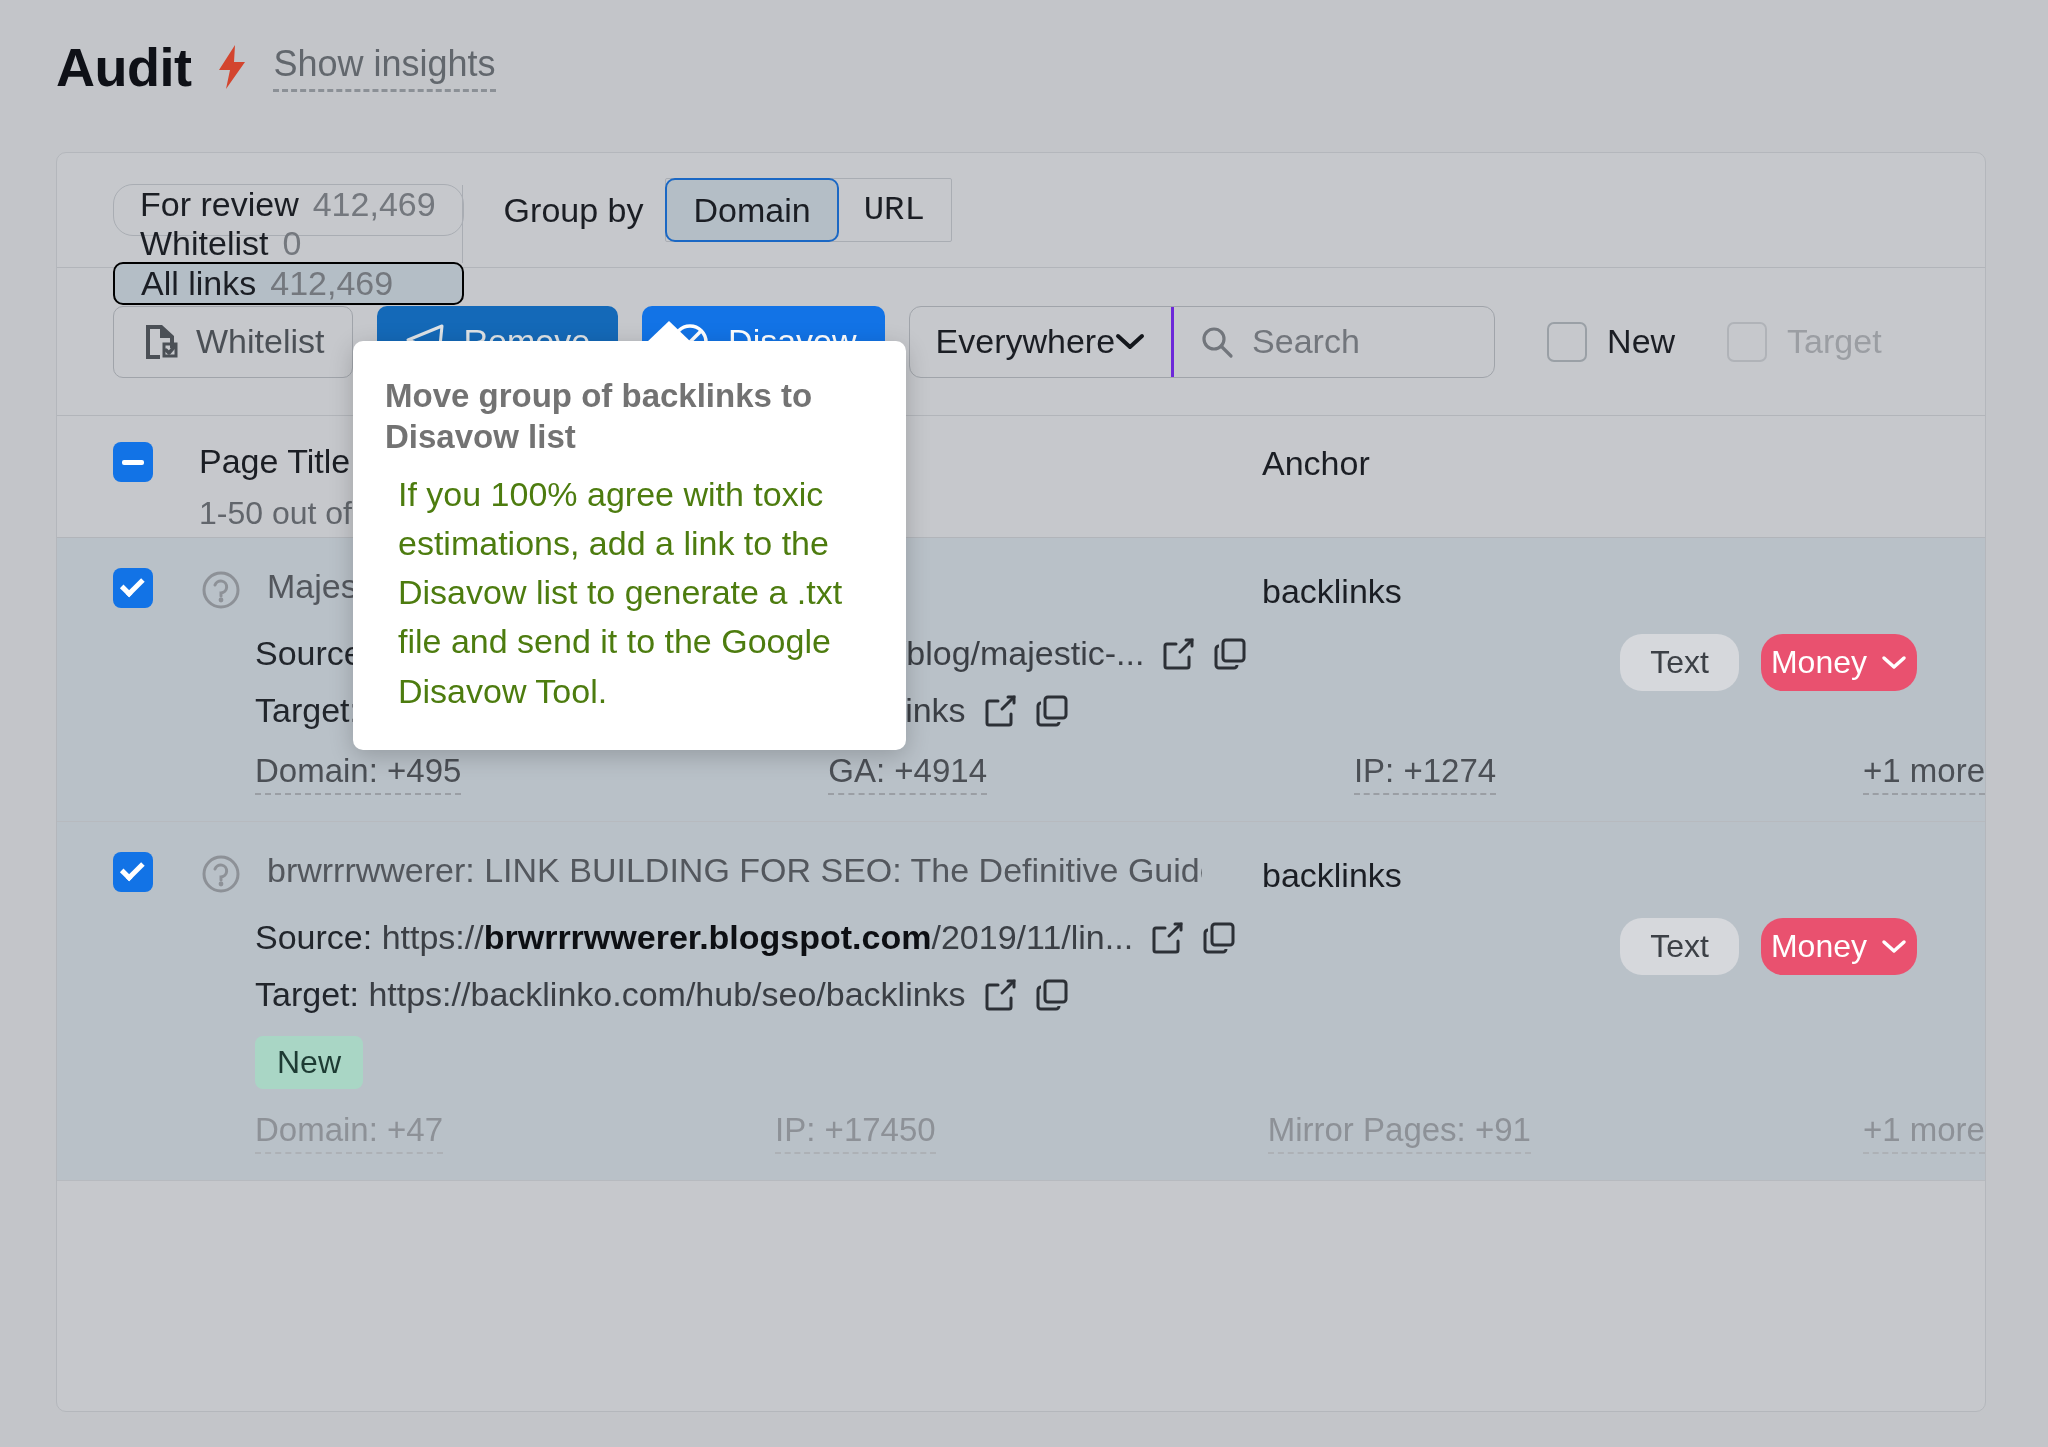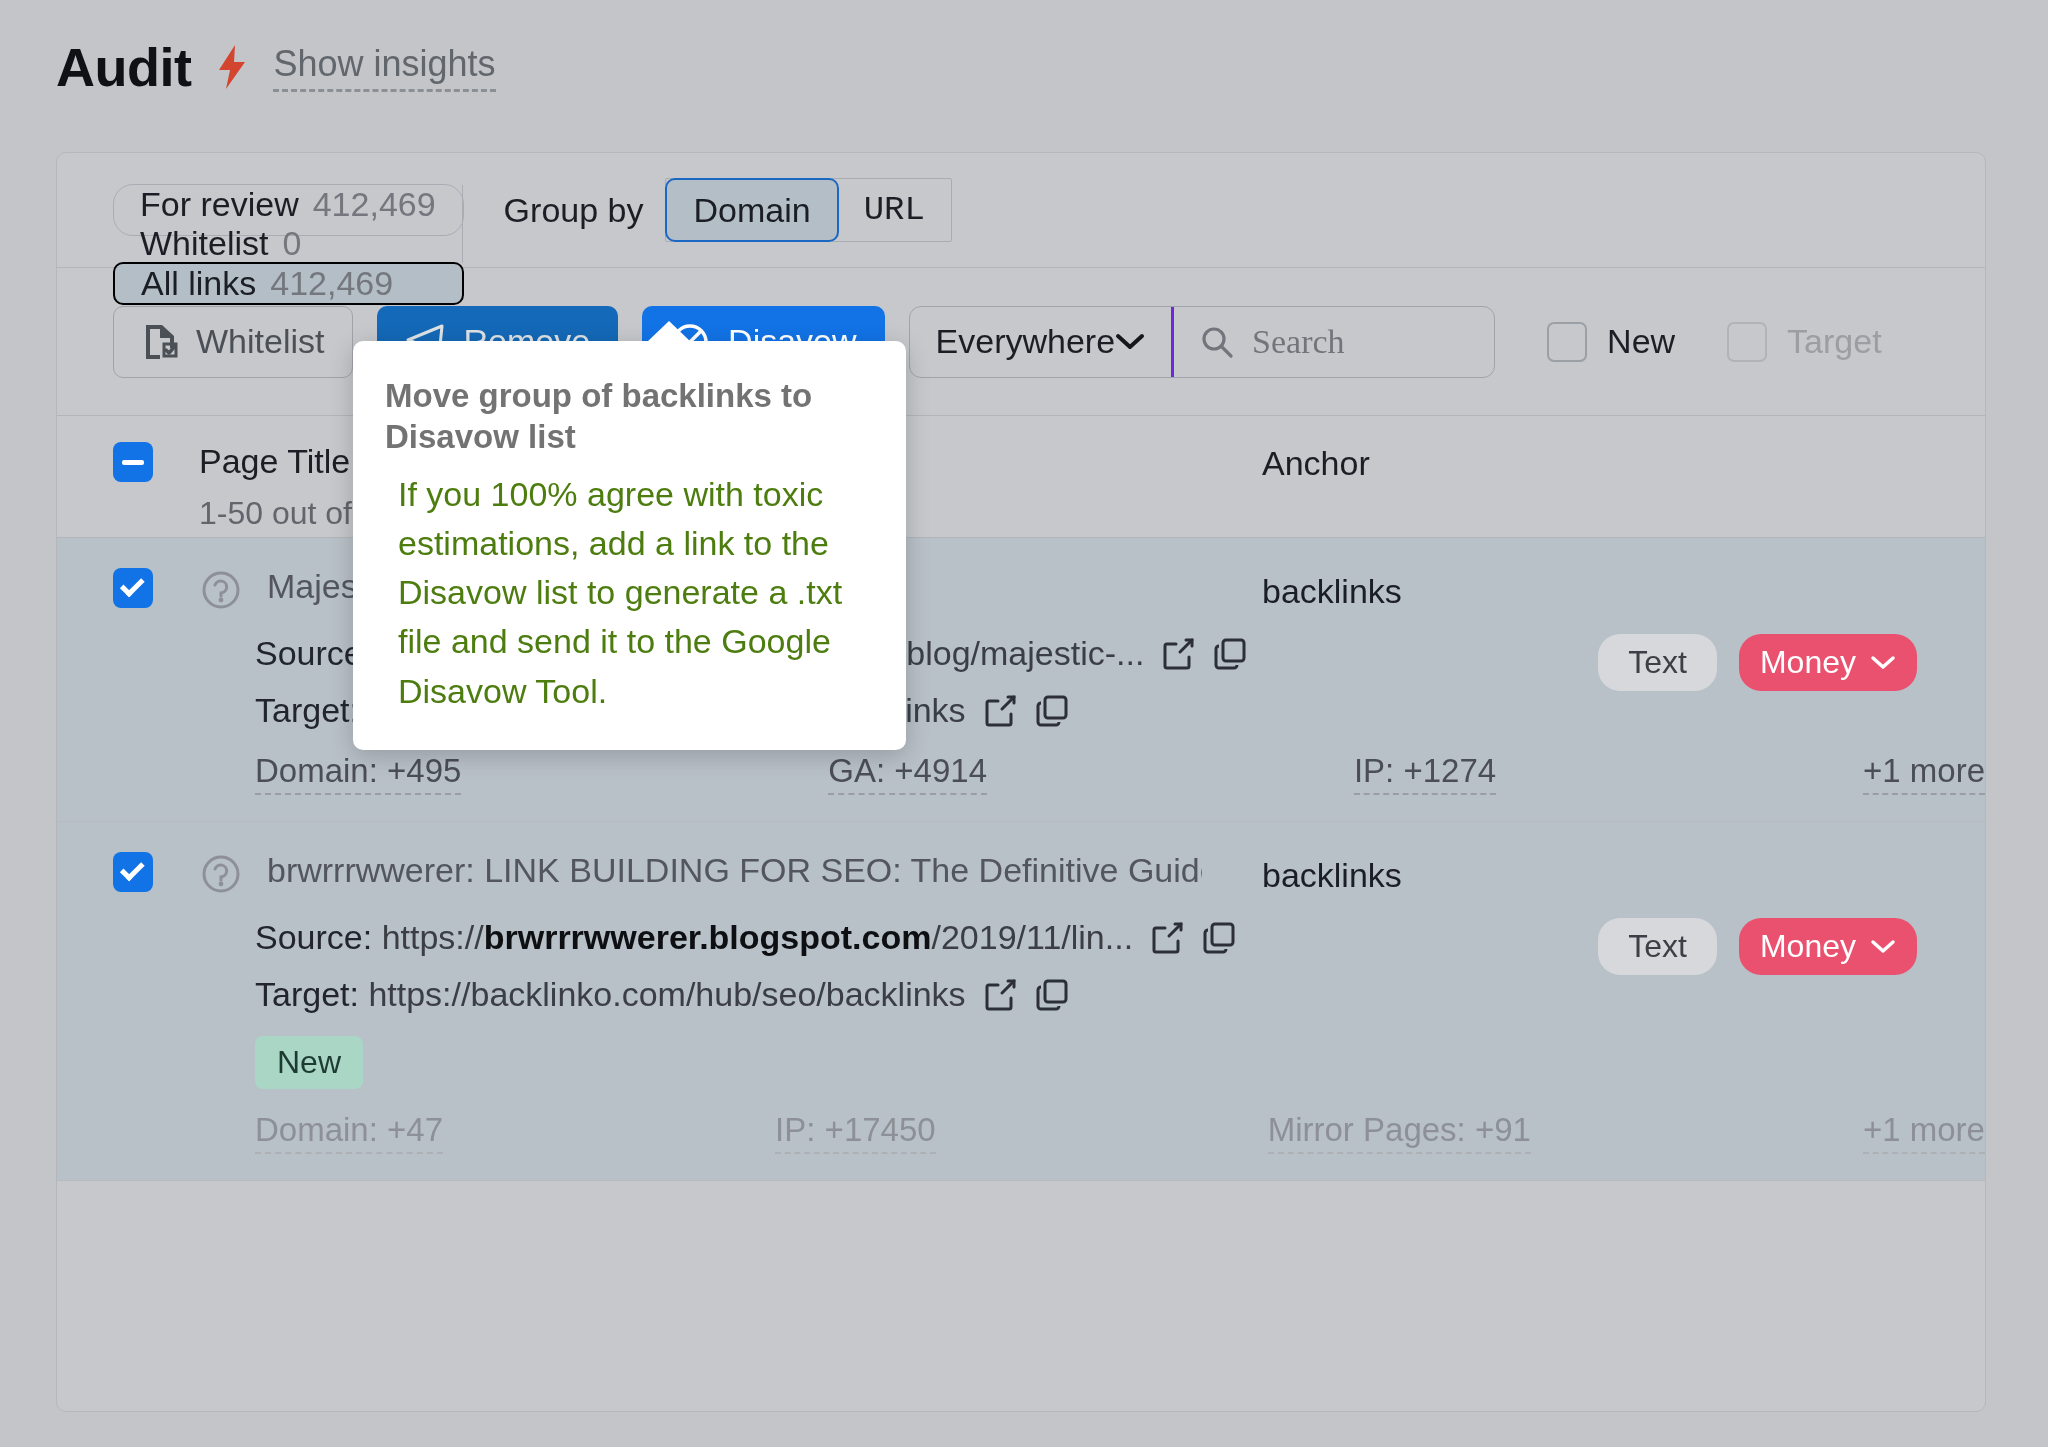--- a/index.html
+++ b/index.html
@@ -55,21 +55,21 @@
     border-radius: 10px; font-size: 34px; white-space: nowrap;
   }
   .btn-outline { border: 1px solid #a0a4aa; color: #4b5056; background: transparent; }
   .btn-remove { background: #1469b8; color: #dfe3e6; }
   .btn-disavow { background: #1273e6; color: #ffffff; }
   .btn svg { display: block; }
 
   .filterbox { display: flex; align-items: center; height: 72px; border: 1px solid #a0a4aa; border-radius: 12px; overflow: hidden; }
   .filter-sel { display: flex; align-items: center; padding: 0 26px; height: 100%; font-size: 34px; color: #1b1e24; border-right: 3px solid #6d28d9; }
   .search-wrap { display: flex; align-items: center; gap: 18px; padding: 0 26px; height: 100%; width: 320px; }
-  .search-ph { font-size: 34px; color: #72767c; font-family: Liberation Serif, serif; }
+  .search-ph { font-size: 34px; color: #72767c; }
   .chk-group { display: flex; align-items: center; gap: 20px; margin-left: 28px; }
   .chk-box { width: 40px; height: 40px; border: 2px solid #9aa0a6; border-radius: 7px; background: transparent; }
   .chk-label { font-size: 34px; color: #1b1e24; }
   .chk-label.dim { color: #9b9ea3; }
   .chk-box.dim { border-color: #b0b3b8; }
 
   
   .thead { height: 122px; display: flex; align-items: flex-start; padding: 26px 0 0 56px; border-bottom: 1px solid #b2b5ba; position: relative; }
   .cb { width: 40px; height: 40px; border-radius: 8px; background: #1273e6; display: flex; align-items: center; justify-content: center; flex: none; }
   .cb .dash { width: 22px; height: 5px; background: #fff; border-radius: 2px; }
@@ -95,21 +95,21 @@
   .icon-btn:first-of-type { margin-left: 22px; }
   .chips { margin-left: 142px; margin-top: 22px; display: flex; align-items: center; gap: 36px; justify-content: space-between; }
   .chip { font-size: 33px; color: #4b4f55; border-bottom: 2px dashed #9a9ea4; padding-bottom: 3px; }
   .chip.light { color: #8d9197; border-bottom-color: #adb1b6; }
   .badge-new {
     margin-left: 142px; margin-top: 22px; display: inline-flex; align-items: center;
     background: #a9d6c5; color: #1d3b33; font-size: 32px; border-radius: 8px; padding: 8px 22px;
   }
   .tags { position: absolute; right: 68px; display: flex; align-items: center; gap: 22px; }
   .tag-text { background: #d6d8dc; color: #3c4046; font-size: 32px; border-radius: 22px; padding: 10px 30px; }
-  .tag-money { background: #e9516f; color: #ffffff; font-size: 32px; border-radius: 22px; padding: 10px 21px; display: flex; align-items: center; gap: 14px; }
+  .tag-money { background: #e9516f; color: #ffffff; font-size: 32px; border-radius: 22px; padding: 10px 10px; display: flex; align-items: center; gap: 14px; }
   .anchor-val { position: absolute; left: 1205px; font-size: 34px; color: #1b1e24; }
 
   
   .tooltip {
     position: absolute; left: 353px; top: 341px; width: 553px;
     background: #ffffff; border-radius: 10px; padding: 34px 32px 34px 32px;
     box-shadow: 0 6px 24px rgba(0,0,0,0.20); z-index: 50;
   }
   .tooltip-arrow {
     position: absolute; left: 294px; top: -20px; width: 0; height: 0;

